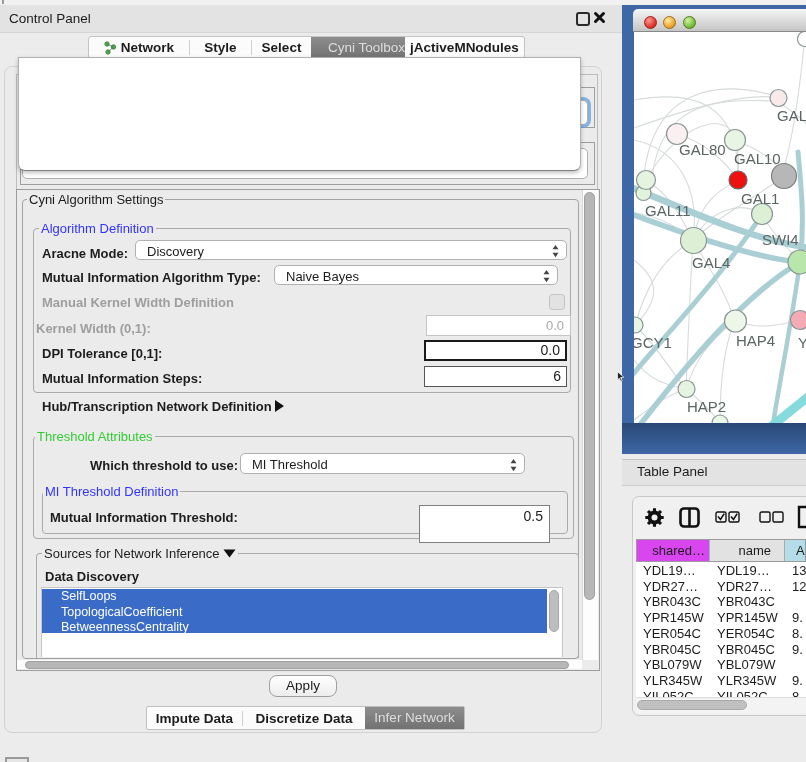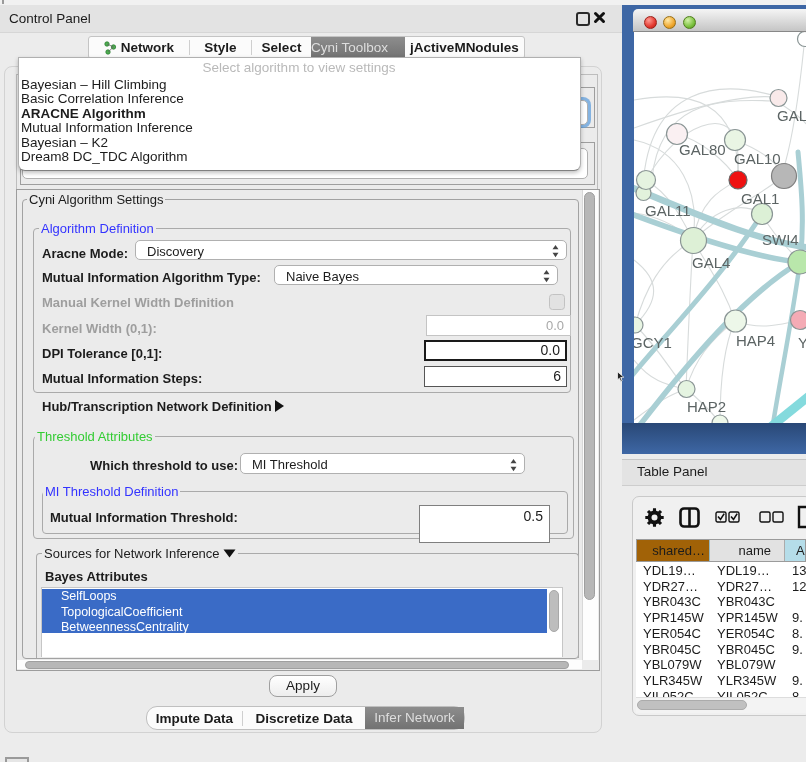--- a/index.html
+++ b/index.html
@@ -36,21 +36,21 @@
         <circle cx="9.5" cy="6" r="2.2" fill="#4caf50" stroke="#2e7d32" stroke-width=".8"></circle>
         <circle cx="4" cy="11" r="2.2" fill="#4caf50" stroke="#2e7d32" stroke-width=".8"></circle>
         <path d="M3 3 L9.5 6 L4 11" stroke="#666" stroke-width=".8" fill="none"></path>
       </svg>
     <span>Network</span>
     </div>
   <div style="width:1px;height:15px;background:#cfcfcf"></div>
   <div style="width:61px;text-align:center">Style</div>
   <div style="width:1px;height:15px;background:#cfcfcf"></div>
   <div style="width:59px;text-align:center">Select</div>
-  <div style="width:94px;height:21px;line-height:21px;text-align:left;background:linear-gradient(#8d8d8d,#727272);color:#dedede;font-weight:normal">Cyni Toolbox</div>
+  <div style="width:94px;height:21px;line-height:21px;text-align:right;background:linear-gradient(#8d8d8d,#727272);color:#dedede;font-weight:normal">Cyni Toolbox</div>
   <div style="width:119px;text-align:center">jActiveMNodules</div>
 </div>
 
 <div class="abs" style="left:16px;top:74px;width:580px;height:114px;border:1px solid #bdbdbd;background:#ebebeb"></div>
 <div class="abs" style="left:20px;top:87px;width:575px;height:41px;border:1px solid #9e9e9e;box-sizing:border-box"></div>
 <div class="abs" style="left:20px;top:142px;width:575px;height:43px;border:1px solid #9e9e9e;box-sizing:border-box"></div>
 <div class="combo" style="left:22px;top:100px;width:564px;height:23px;box-shadow:0 0 0 3px rgba(98,160,222,.75)"></div>
 <div class="combo" style="left:22px;top:148px;width:564px;height:29px"></div>
 
 <div class="abs" style="left:16px;top:189px;width:582px;height:480px;border:1px solid #9c9c9c;background:#ebebeb"></div>
@@ -77,21 +77,21 @@
 <div class="lbl" style="left:42px;top:270px">Mutual Information Algorithm Type:</div>
 <div class="combo" style="left:274px;top:265px;width:284px;height:20px;box-sizing:border-box">
     <span class="tx">Naive Bayes</span>
  <svg class="step" width="8" height="14" viewBox="0 0 8 14" style="top:3px">
       <path d="M4 0 L7.4 5 H.6 Z" fill="#444"></path>
       <path d="M4 14 L7.4 9 H.6 Z" fill="#444"></path>
     </svg>
   </div>
 <div class="lbl" style="left:42px;top:295px;color:#9e9e9e">Manual Kernel Width Definition</div>
 <div class="abs" style="left:549px;top:294px;width:14px;height:14px;background:#e2e2e2;border:1px solid #c2c2c2;border-radius:3.5px"></div>
-<div class="lbl" style="left:42px;top:321px;color:#9e9e9e">Kernel Width (0,1):</div>
+<div class="lbl" style="left:36px;top:321px;color:#9e9e9e">Kernel Width (0,1):</div>
 <div class="fld" style="left:426px;top:315px;width:145px;height:21px;border:1px solid #c4c4c4;box-sizing:border-box;line-height:19px;padding-right:6px;color:#a8a8a8">0.0</div>
 <div class="lbl" style="left:42px;top:346px">DPI Tolerance [0,1]:</div>
 <div class="fld" style="left:424px;top:340px;width:143px;height:21px;border:2px solid #1a1a1a;box-sizing:border-box;line-height:17px;padding-right:5px;font-size:14px">0.0</div>
 <div class="lbl" style="left:42px;top:371px">Mutual Information Steps:</div>
 <div class="fld" style="left:424px;top:366px;width:143px;height:21px;border:1px solid #555;box-sizing:border-box;line-height:19px;padding-right:5px;font-size:14px">6</div>
 
 <div class="lbl" style="left:42px;top:399px">Hub/Transcription Network Definition</div>
 <svg class="abs" style="left:274px;top:399px" width="11" height="14" viewBox="0 0 11 14">
     <path d="M1 1 L10 7 L1 13 Z" fill="#111"></path>
   </svg>
@@ -109,28 +109,28 @@
 <div class="grp" style="left:42px;top:491px;width:524px;height:41px"></div>
 <div class="gt" style="left:43px;top:484px;color:#3333ff">MI Threshold Definition</div>
 <div class="lbl" style="left:50px;top:510px">Mutual Information Threshold:</div>
 <div class="fld" style="left:419px;top:505px;width:131px;height:38px;border:1px solid #7f7f7f;box-sizing:border-box;line-height:20px;padding-right:6px;font-size:14px">0.5</div>
 
 <div class="grp" style="left:36px;top:553px;width:541px;height:104px;border-bottom:none;border-radius:4px 4px 0 0"></div>
 <div class="gt" style="left:42px;top:546px">Sources for Network Inference
  <svg width="13" height="10" viewBox="0 0 13 10" style="vertical-align:0px">
       <path d="M.5 1.5 L12.5 1.5 L6.5 9.5 Z" fill="#111"></path>
     </svg></div>
-<div class="lbl" style="left:45px;top:569px">Bayes Attributes</div>
+<div class="lbl" style="left:45px;top:569px">Data Discovery</div>
 <div class="abs" style="left:41px;top:587px;width:522px;height:70px;background:#fff;border:1px solid #c6c6c6;border-bottom:none;box-sizing:border-box"></div>
 <div class="abs" style="left:42px;top:589px;width:505px;height:44px;background:#3a6bc6;color:#ffffff;font-size:12.5px;line-height:15.5px;padding-left:19px;box-sizing:border-box">SelfLoops<br>TopologicalCoefficient<br>BetweennessCentrality<br>gal4RGexp</div>
 <div class="abs" style="left:549px;top:590px;width:10px;height:42px;background:#bdbdbd;border:1px solid #a8a8a8;border-radius:5px;box-sizing:border-box"></div>
 
 <div class="abs" style="left:269px;top:675px;width:68px;height:22px;background:linear-gradient(#ffffff,#ededed);border:1px solid #9f9f9f;border-radius:8px;box-sizing:border-box;text-align:center;line-height:20px;font-size:13.5px">Apply</div>
 
-<div class="abs" style="left:146px;top:706px;height:22px;background:#fbfbfb;border:1px solid #bfbfbf;border-radius:11px;display:flex;align-items:center;font-size:13.5px">
+<div class="abs" style="left:146px;top:706px;height:22px;background:#fbfbfb;border:1px solid #bfbfbf;border-radius:2px;display:flex;align-items:center;font-size:13.5px">
   <div style="width:95px;text-align:center;font-weight:bold">Impute Data</div>
   <div style="width:1px;height:15px;background:#cfcfcf"></div>
   <div style="width:122px;text-align:center;font-weight:bold">Discretize Data</div>
   <div style="width:99px;height:22px;line-height:22px;text-align:center;background:linear-gradient(#8d8d8d,#727272);color:#dedede">Infer Network</div>
 </div>
 
 <div class="abs" style="left:5px;top:757px;width:20px;height:10px;background:#e6e6e6;border:2px solid #9a9a9a"></div>
 
 <svg class="abs" style="left:616px;top:371px;z-index:60" width="9" height="11" viewBox="0 0 9 11">
     <path d="M1.5 .8 L7.8 6.2 L4.6 6.6 L6.2 9.7 L4.8 10.4 L3.3 7.2 L1.5 8.9 Z" fill="#222" stroke="#fff" stroke-width=".7"></path>
@@ -242,28 +242,26 @@
       <rect x="1" y="1" width="10" height="10" rx="1.5"></rect>
       <rect x="14" y="1" width="10" height="10" rx="1.5"></rect>
     </g>
   </svg>
 <svg class="abs" style="left:797px;top:505px" width="20" height="24" viewBox="0 0 20 24">
     <path d="M2 2 H12 L18 8 V22 H2 Z" fill="none" stroke="#111" stroke-width="2.4"></path>
     <path d="M12 2 V8 H18" fill="none" stroke="#111" stroke-width="2"></path>
   </svg>
 
 <div class="abs" style="left:636px;top:539px;width:170px;height:23px;border:1px solid #9b9b9b;box-sizing:border-box;display:flex">
- <div style="width:73px;background:#a16207;border-right:1px solid #97b9c4;text-align:right;padding-right:4px;line-height:21px;box-sizing:border-box">shared…</div>
+ <div style="width:73px;background:#d946ef;border-right:1px solid #97b9c4;text-align:right;padding-right:4px;line-height:21px;box-sizing:border-box">shared…</div>
  <div style="width:75px;background:#e2e2e2;border-right:1px solid #ababab;text-align:right;padding-right:13px;line-height:21px;box-sizing:border-box">name</div>
  <div style="flex:1;background:#b5dde9;line-height:21px;padding-left:11px">A</div>
 </div>
 <div class="abs" style="left:636px;top:562px;width:170px;height:135px;background:#fff;overflow:hidden;font-size:13px;line-height:15.7px">
  <div style="position:absolute;left:7px;top:1px;width:66px">YDL19…<br>YDR27…<br>YBR043C<br>YPR145W<br>YER054C<br>YBR045C<br>YBL079W<br>YLR345W<br>YIL052C</div>
  <div style="position:absolute;left:81px;top:1px;width:66px">YDL19…<br>YDR27…<br>YBR043C<br>YPR145W<br>YER054C<br>YBR045C<br>YBL079W<br>YLR345W<br>YIL052C</div>
  <div style="position:absolute;left:156px;top:1px;width:20px">13<br>12<br>&nbsp;<br>9.<br>8.<br>9.<br>&nbsp;<br>9.<br>8.</div>
 </div>
 <div class="abs" style="left:636px;top:697px;width:170px;height:15px;background:#f3f3f3;border-top:1px solid #ddd"></div>
 <div class="abs" style="left:637px;top:699.5px;width:110px;height:10.5px;background:#c0c0c0;border:1px solid #ababab;border-radius:5px;box-sizing:border-box"></div>
 
 <div class="abs" style="left:17.5px;top:57px;width:563px;height:114px;background:#fff;border:1px solid #b0b0b0;border-bottom:1px solid #808080;border-radius:0 0 7px 7px;box-shadow:0 2px 4px rgba(0,0,0,.25);z-index:50;box-sizing:border-box">
- <div style="position:absolute;top:1.5px;width:100%;text-align:center;color:#b9b9b9;font-size:13.5px;line-height:16px">Select algorithm to view settings</div>
- <div style="position:absolute;top:19.5px;left:2.5px;font-size:13.5px;line-height:14.5px">Bayesian – Hill Climbing<br>Basic Correlation Inference<br><b>ARACNE Algorithm</b><br>Mutual Information Inference<br>Bayesian – K2<br>Dream8 DC_TDC Algorithm</div>
 </div>
 
 </body></html>

